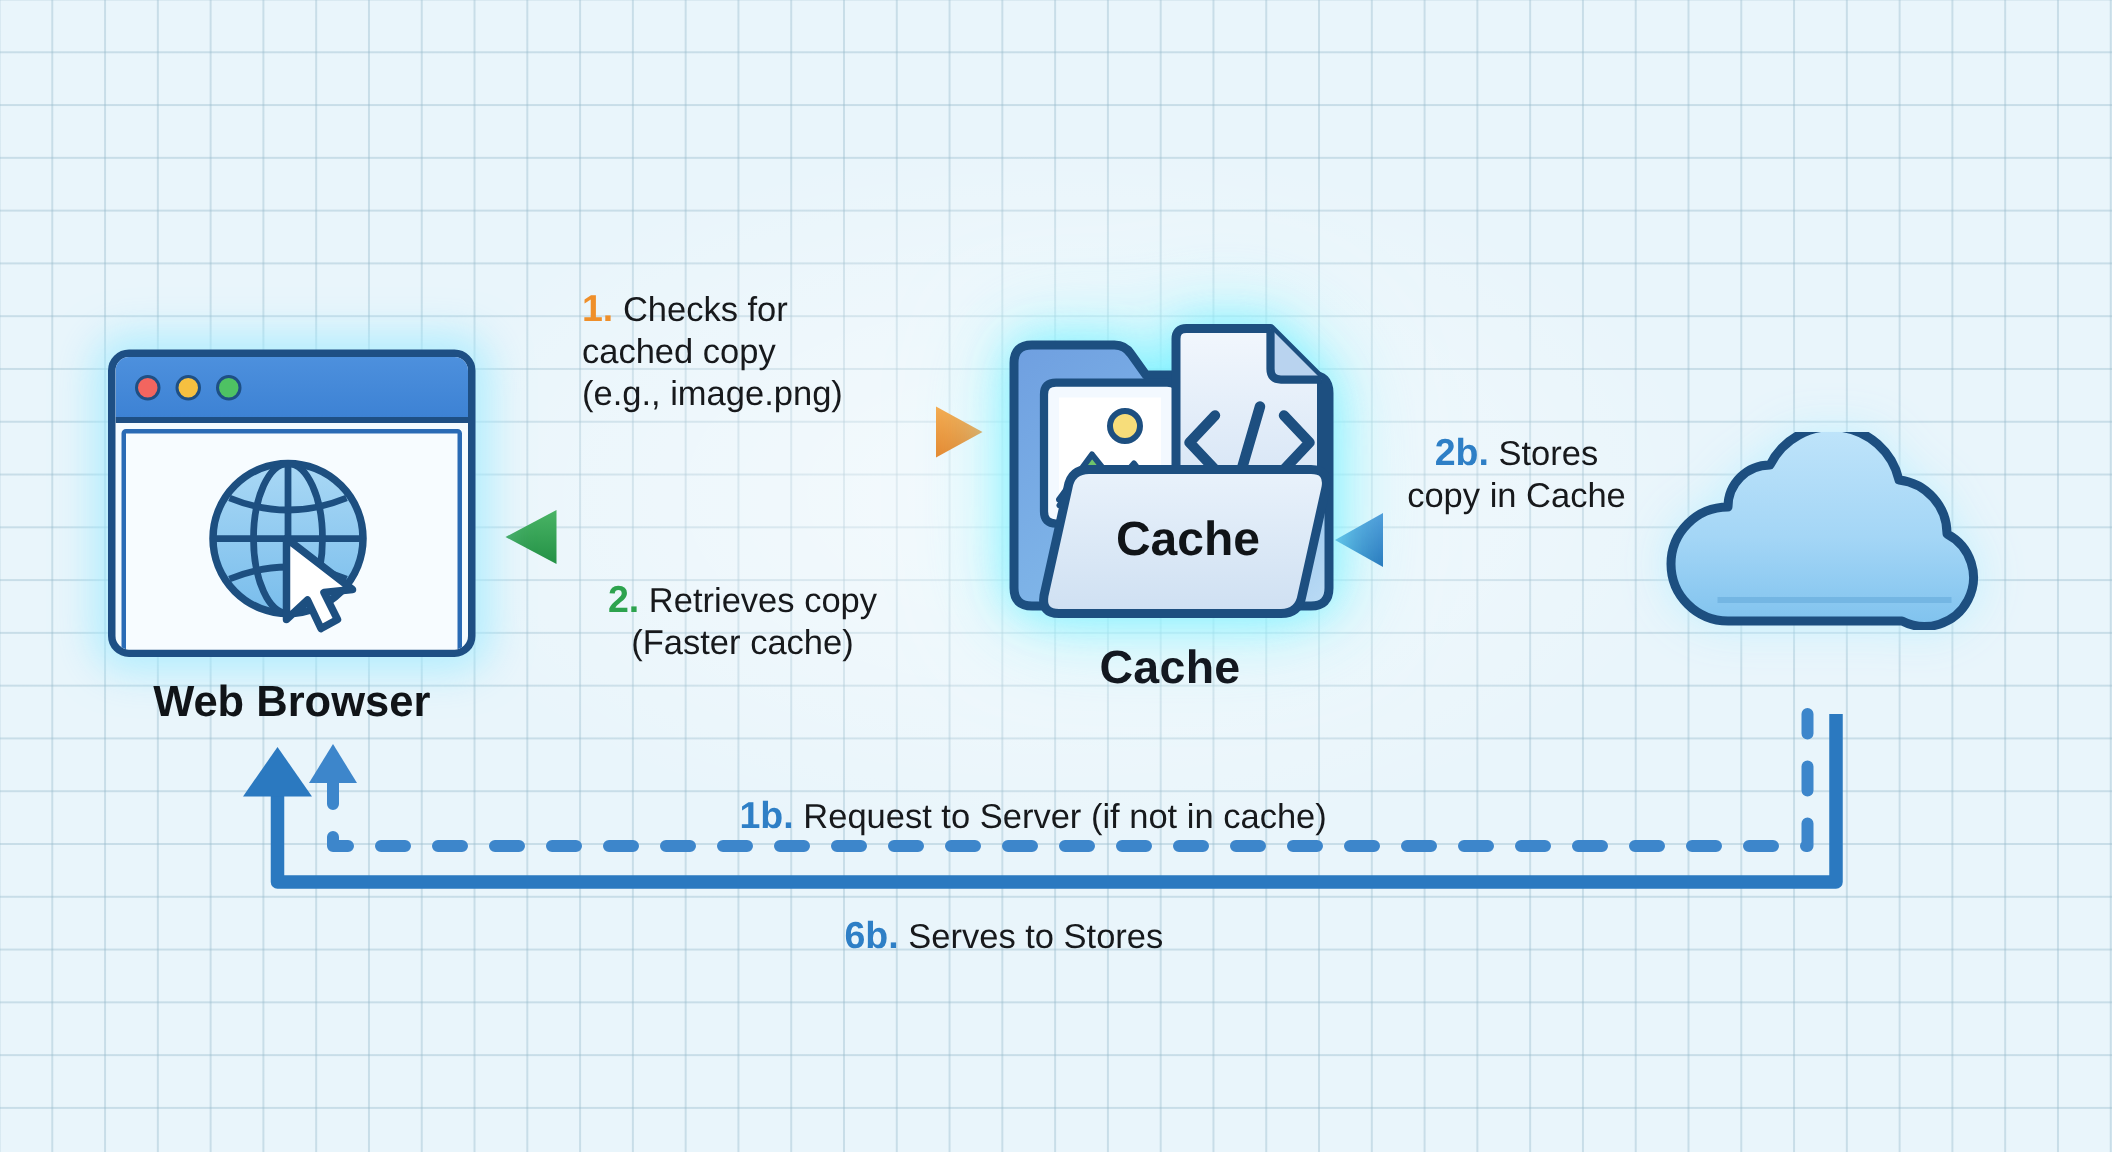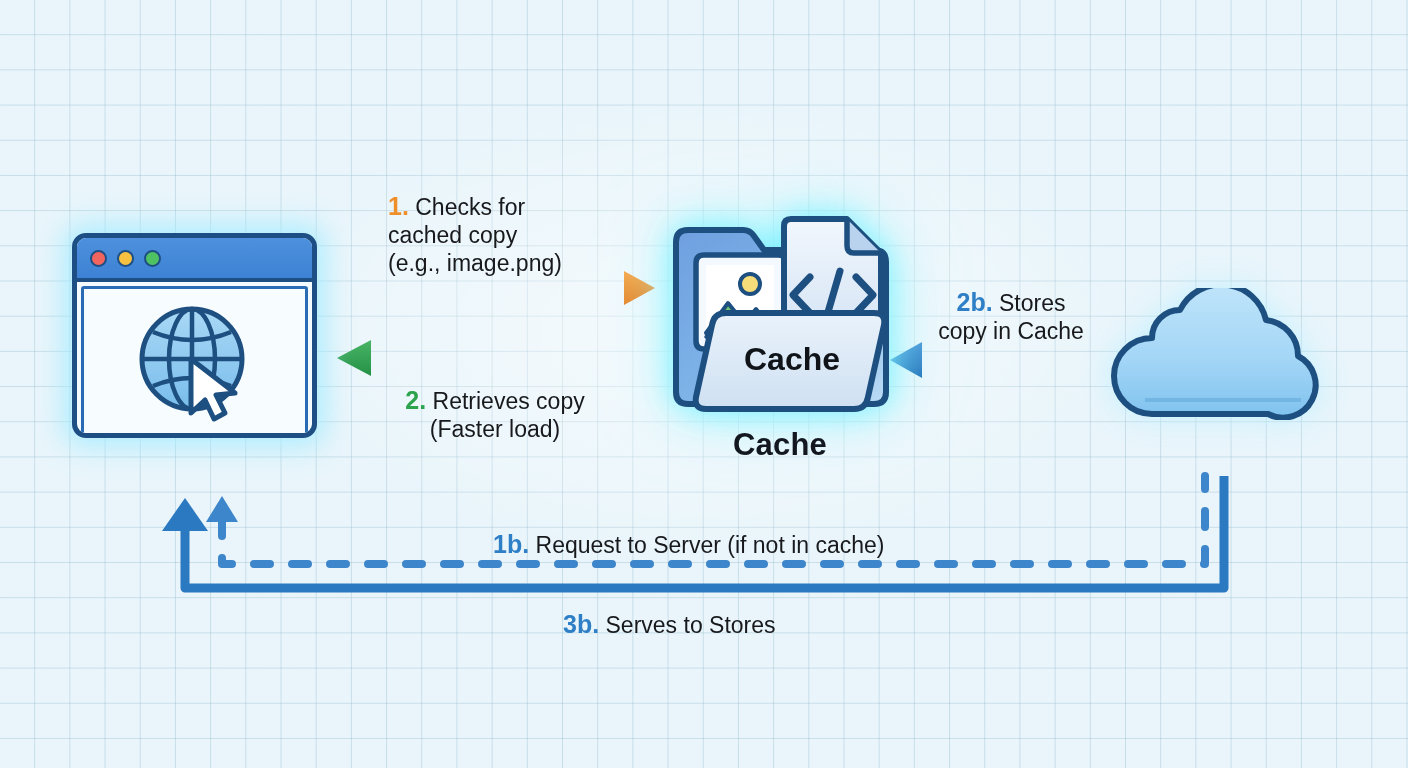--- a/index.html
+++ b/index.html
@@ -222,20 +222,21 @@
             <path d="M 16 29 Q 55 45 94 29" fill="none" stroke="#1d4f80" stroke-width="4.5"></path>
             <path d="M 16 83 Q 55 67 94 83" fill="none" stroke="#1d4f80" stroke-width="4.5"></path>
           </svg>
           <svg width="62" height="70" viewBox="0 0 62 70" style="position:absolute; left:48px; top:52px;">
             <polygon points="6,4 6,58 20,45 29,64 40,58 31,40 50,38" fill="#ffffff" stroke="#1d4f80" stroke-width="5" stroke-linejoin="round"></polygon>
           </svg>
         </div>
       </div>
     </div>
   </div>
+  <div class="node-caption" id="browser-caption">Web Browser</div>
 
   <div class="node" id="cache-node">
     <div class="folder">
       <svg width="240" height="215" viewBox="0 0 240 215">
         <defs>
           <linearGradient id="folderBack" x1="0" y1="0" x2="1" y2="1">
             <stop offset="0%" stop-color="#6f9fe0"></stop>
             <stop offset="55%" stop-color="#7fb5e8"></stop>
             <stop offset="100%" stop-color="#bcdcf5"></stop>
           </linearGradient>
@@ -299,31 +300,31 @@
   <div class="arrow-label" id="label-1">
     <div><span class="step orange">1.</span>
       <span>Checks for</span></div>
     <div><span>cached copy</span></div>
     <div><span>(e.g., image.png)</span></div>
   </div>
 
   <div class="arrow-label" id="label-2">
     <div><span class="step green">2.</span>
       <span>Retrieves copy</span></div>
-    <div><span>(Faster load)</span></div>
+    <div><span>(Faster cache)</span></div>
   </div>
 
   <div class="arrow-label" id="label-2b">
     <div><span class="step blue">2b.</span>
       <span>Stores</span></div>
     <div><span>copy in Cache</span></div>
   </div>
 
   <div class="arrow-label" id="label-1b">
     <span class="step blue">1b.</span>
     <span>Request to Server (if not in cache)</span>
   </div>
 
   <div class="arrow-label" id="label-3b">
-    <span class="step blue">3b.</span>
+    <span class="step blue">6b.</span>
     <span>Serves to Stores</span>
   </div>
 </div>
 
 </body></html>

